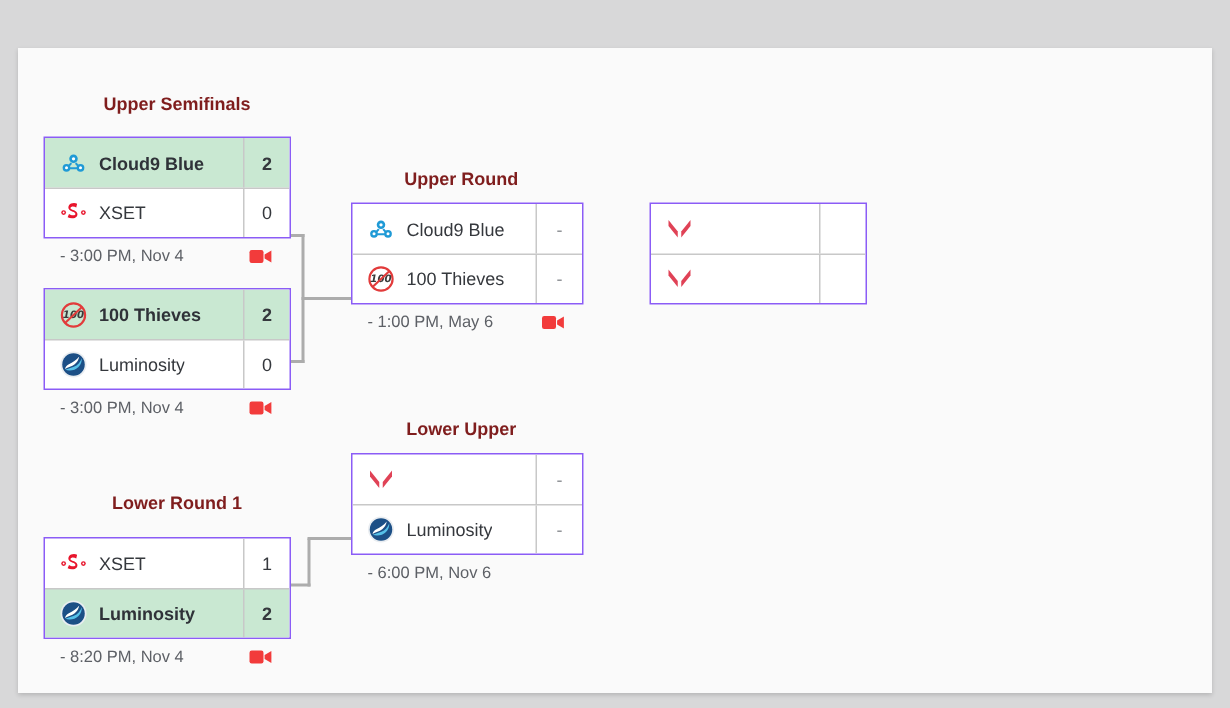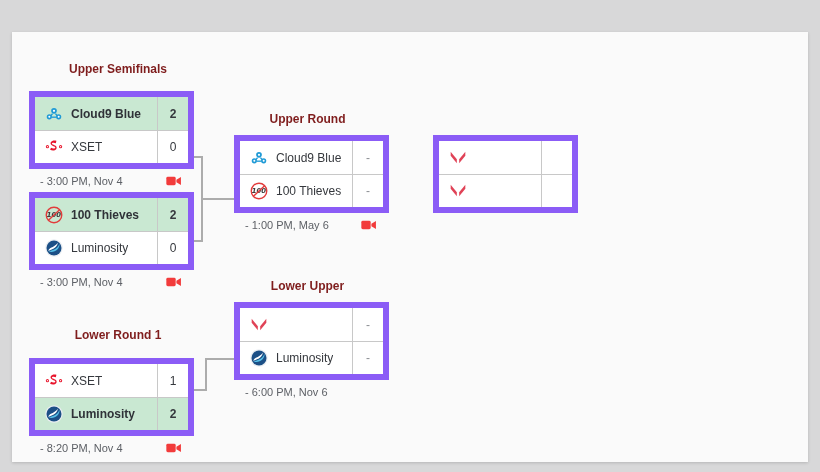--- a/index.html
+++ b/index.html
@@ -46,21 +46,21 @@
     color: #7f1d1d;
     text-align: center;
     white-space: nowrap;
   }
 
   
   .match {
     position: absolute;
   }
   .match-box {
-    border: 6px solid #8b5cf6;
+    border: 1px solid #8b5cf6;
     background: #ffffff;
     box-sizing: border-box;
     overflow: hidden;
   }
   .row {
     display: flex;
     align-items: stretch;
     height: 33px;
     box-sizing: border-box;
   }

